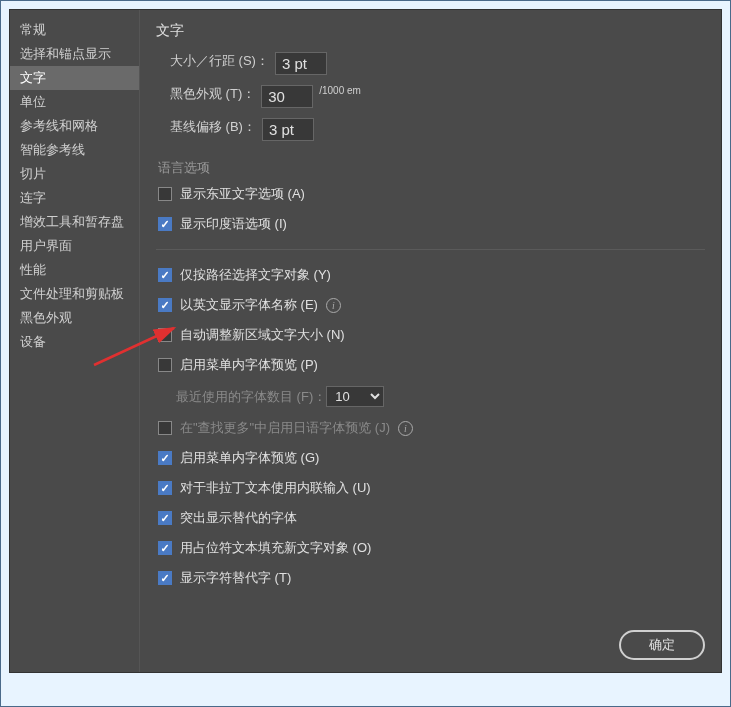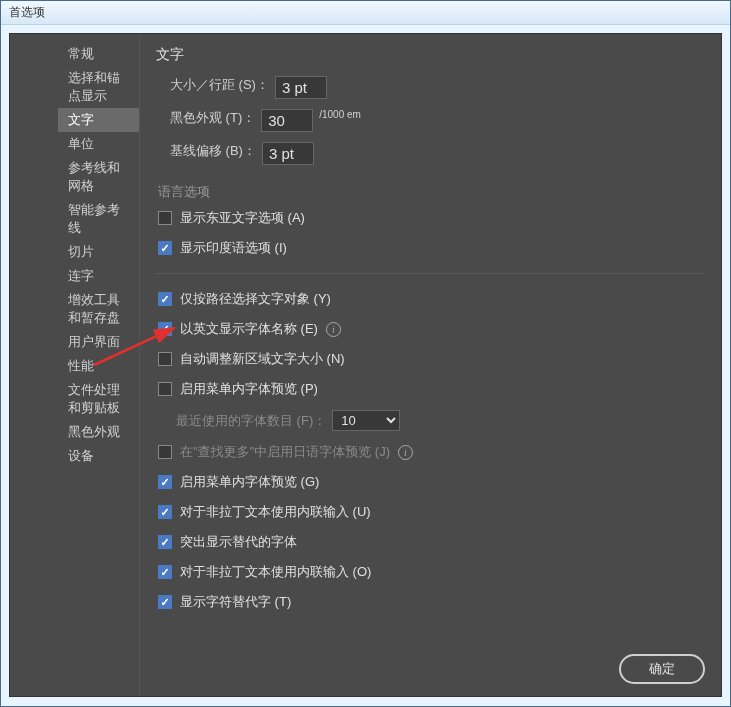--- a/index.html
+++ b/index.html
@@ -42,21 +42,20 @@
     .sidebar {
       width: 130px;
       padding: 8px 0;
       border-right: 1px solid #555;
     }
     .sidebar-item {
       padding: 3px 10px;
       cursor: pointer;
       font-size: 13px;
       line-height: 18px;
-      margin-left: 48px;
     }
     .sidebar-item.selected {
       background: #6a6a6a;
       color: #fff;
     }
     .content {
       flex: 1;
       padding: 12px 16px;
       position: relative;
     }
@@ -139,23 +138,22 @@
       margin-left: 8px;
       color: #aaa;
       font-family: serif;
       font-style: italic;
     }
     .select-input {
       background: #383838;
       border: 1px solid #666;
       color: #e0e0e0;
       padding: 1px 4px;
-      width: 68px;
-      font-size: 13px;
-      margin-left: 6px;
+      width: 58px;
+      font-size: 13px;
     }
     .button-row {
       position: absolute;
       bottom: 12px;
       right: 16px;
     }
     .btn {
       background: #4a4a4a;
       border: 2px solid #d0d0d0;
       border-radius: 18px;
@@ -173,23 +171,20 @@
     }
     .divider {
       border-top: 1px solid #5a5a5a;
       margin: 16px 0;
     }
   </style>
 </head>
 <body>
 
 <div class="window">
-  <div class="title-bar">
-    <span>首选项</span>
-  </div>
 
   <div class="dialog-body">
     <div class="sidebar">
       <div class="sidebar-item">常规</div>
       <div class="sidebar-item">选择和锚点显示</div>
       <div class="sidebar-item selected">文字</div>
       <div class="sidebar-item">单位</div>
       <div class="sidebar-item">参考线和网格</div>
       <div class="sidebar-item">智能参考线</div>
       <div class="sidebar-item">切片</div>
@@ -266,21 +261,21 @@
       <div class="checkbox-row">
         <span class="checkbox checked"></span>
         <span class="check-label">对于非拉丁文本使用内联输入 (U)</span>
       </div>
       <div class="checkbox-row">
         <span class="checkbox checked"></span>
         <span class="check-label">突出显示替代的字体</span>
       </div>
       <div class="checkbox-row">
         <span class="checkbox checked"></span>
-        <span class="check-label">对于非拉丁文本使用内联输入 (O)</span>
+        <span class="check-label">用占位符文本填充新文字对象 (O)</span>
       </div>
       <div class="checkbox-row">
         <span class="checkbox checked"></span>
         <span class="check-label">显示字符替代字 (T)</span>
       </div>
 
       <div class="button-row">
         <button class="btn">确定</button>
       </div>
     </div>

